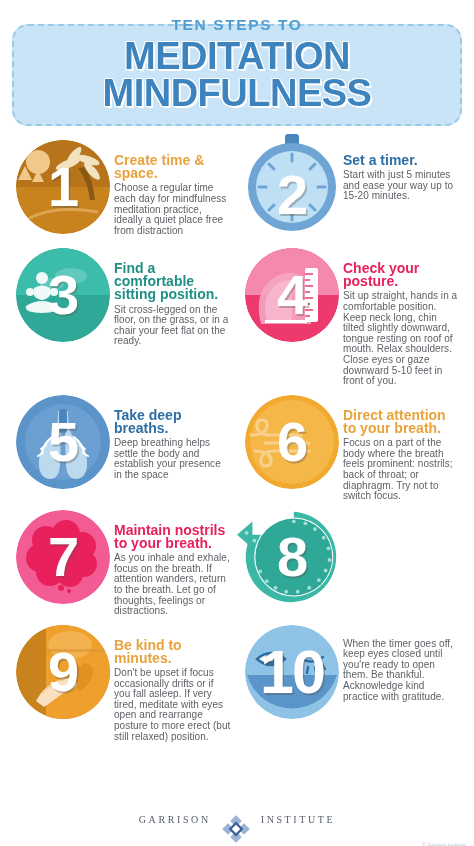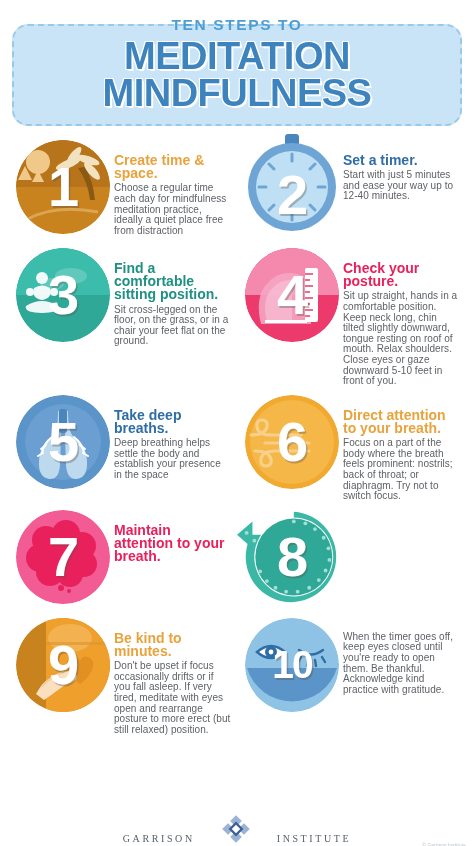--- a/index.html
+++ b/index.html
@@ -98,21 +98,21 @@
     transform: translateY(-50%);
     text-align: center;
     font-size: 56px;
     line-height: 56px;
     font-weight: bold;
     color: #ffffff;
     text-shadow: 1.5px 1.5px 0 rgba(90,80,70,0.35);
     z-index: 5;
     letter-spacing: -1px;
   }
-  .badge .num.ten { font-size: 39px; letter-spacing: -2px; }
+  .badge .num.ten { font-size: 61px; letter-spacing: -2px; }
 
   .copy {
     flex: 1 1 auto;
     padding-top: 18px;
     padding-right: 2px;
     min-width: 0;
   }
   .copy h3 {
     font-size: 14px;
     line-height: 13.2px;
@@ -127,23 +127,23 @@
   }
 
   
   .footer {
     position: absolute;
     left: 0; right: 0; bottom: 0;
     height: 52px;
   }
   .logo-row {
     display: flex;
-    align-items: flex-end;
+    align-items: flex-start;
     justify-content: center;
-    gap: 26px;
+    gap: 10px;
     padding-top: 10px;
   }
   .logo-word {
     font-family: "Liberation Serif", serif;
     font-size: 10px;
     letter-spacing: 2.6px;
     color: #58606b;
   }
   .logo-mark { width: 30px; height: 30px; }
   .copyright {
@@ -218,21 +218,21 @@
                 <line x1="65" y1="71" x2="70" y2="76"></line>
                 <line x1="70" y1="30" x2="65" y2="35"></line>
                 <line x1="29" y1="71" x2="24" y2="76"></line>
               </g>
             </svg>
             <div class="num" style="top:58%">2</div>
           </div>
         </div>
         <div class="copy">
           <h3 style="color:#2e6ea5">Set a timer.</h3>
-          <p>Start with just 5 minutes and ease your way up to 12-40 minutes.</p>
+          <p>Start with just 5 minutes and ease your way up to 15-20 minutes.</p>
         </div>
       </div>
 
     </div>
 
     <div class="row">
 
       <div class="step">
         <div class="badge-wrap">
           <div class="badge">
@@ -249,21 +249,21 @@
                 <path d="M10 58 q16 -10 32 0 q2 7 -16 7 q-18 0 -16 -7 Z"></path>
                 <circle cx="14" cy="44" r="4"></circle>
                 <circle cx="38" cy="44" r="4"></circle>
               </g>
             </svg>
             <div class="num">3</div>
           </div>
         </div>
         <div class="copy">
           <h3 style="color:#1f9084">Find a comfortable sitting position.</h3>
-          <p>Sit cross-legged on the floor, on the grass, or in a chair your feet flat on the ground.</p>
+          <p>Sit cross-legged on the floor, on the grass, or in a chair your feet flat on the ready.</p>
         </div>
       </div>
 
       <div class="step">
         <div class="badge-wrap">
           <div class="badge">
             <svg viewBox="0 0 94 94" width="94" height="94">
               <circle cx="47" cy="47" r="47" fill="#ec3a6c"></circle>
               <path d="M0 47 A47 47 0 0 1 94 47 Z" fill="#f589ad"></path>
               <path d="M16 76 q-6 -24 4 -38 q10 -14 26 -13 q16 1 20 14 l0 37 Z" fill="#f5a6c2" opacity="0.9"></path>
@@ -361,21 +361,22 @@
                 <circle cx="54" cy="64" r="13"></circle>
                 <rect x="22" y="28" width="48" height="36" rx="10"></rect>
               </g>
               <circle cx="45" cy="78" r="3" fill="#e8215c"></circle>
               <circle cx="53" cy="81" r="2" fill="#e8215c"></circle>
             </svg>
             <div class="num">7</div>
           </div>
         </div>
         <div class="copy">
-          <h3 style="color:#e8215c">Maintain attention to your breath.</h3>
+          <h3 style="color:#e8215c">Maintain nostrils to your breath.</h3>
+          <p>As you inhale and exhale, focus on the breath. If attention wanders, return to the breath. Let go of thoughts, feelings or distractions.</p>
         </div>
       </div>
 
       <div class="step">
         <div class="badge-wrap">
           <div class="badge" style="overflow:visible">
             <svg viewBox="-14 -6 112 106" width="108" height="102" style="margin-left:-10px;margin-top:-4px">
               <path d="M47 6 a41 41 0 1 1 -34 18 l-10 0 a47 47 0 1 0 44 -24 Z" fill="#3bb7a6"></path>
               <path d="M4 10 L4 38 L-12 24 Z" fill="#3bb7a6"></path>
               <circle cx="47" cy="47" r="40" fill="#2fa898"></circle>

